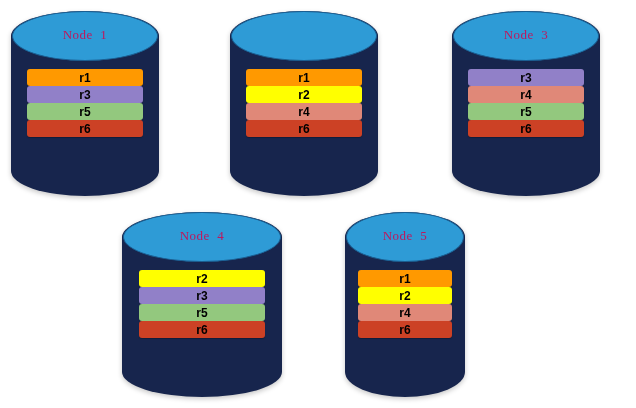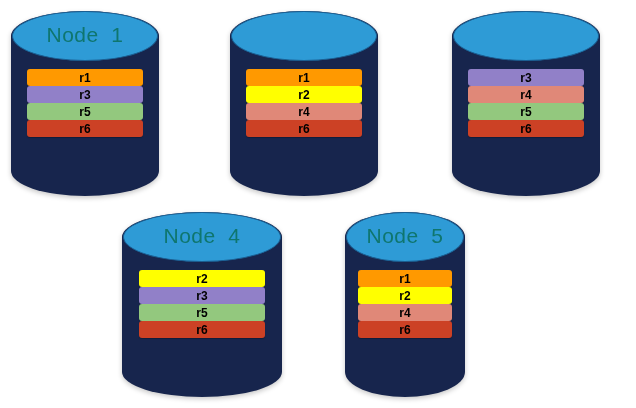--- a/index.html
+++ b/index.html
@@ -51,24 +51,24 @@
 
   .node-label {
     position: absolute;
     left: 0;
     top: 0;
     width: 100%;
     height: 48px;
     display: flex;
     align-items: center;
     justify-content: center;
-    color: #0f766e;
-    font-size: 21px;
+    color: #be185d;
+    font-size: 13px;
     letter-spacing: 0.5px;
-    font-family: Liberation Sans, sans-serif;
+    font-family: Liberation Serif, serif;
     white-space: pre;
   }
 
   
   .replicas {
     position: absolute;
     left: 0;
     right: 0;
     top: 58px;
     display: flex;
@@ -111,20 +111,21 @@
       <div class="replicas">
         <div class="replica" style="background: rgb(255, 153, 0);">r1</div>
         <div class="replica" style="background: rgb(255, 255, 0);">r2</div>
         <div class="replica" style="background: rgb(224, 136, 120);">r4</div>
         <div class="replica" style="background: rgb(204, 65, 37);">r6</div>
       </div>
     </div>
     <div class="node" style="left: 452px; top: 11px; width: 148px; height: 185px;">
       <div class="cyl-body" style="background: rgb(23, 37, 77);"></div>
       <div class="cyl-top" style="background: rgb(46, 155, 214);"></div>
+      <div class="node-label">Node  3</div>
       <div class="replicas">
         <div class="replica" style="background: rgb(145, 128, 200);">r3</div>
         <div class="replica" style="background: rgb(224, 136, 120);">r4</div>
         <div class="replica" style="background: rgb(147, 200, 126);">r5</div>
         <div class="replica" style="background: rgb(204, 65, 37);">r6</div>
       </div>
     </div>
     <div class="node" style="left: 122px; top: 212px; width: 160px; height: 185px;">
       <div class="cyl-body" style="background: rgb(23, 37, 77);"></div>
       <div class="cyl-top" style="background: rgb(46, 155, 214);"></div>

